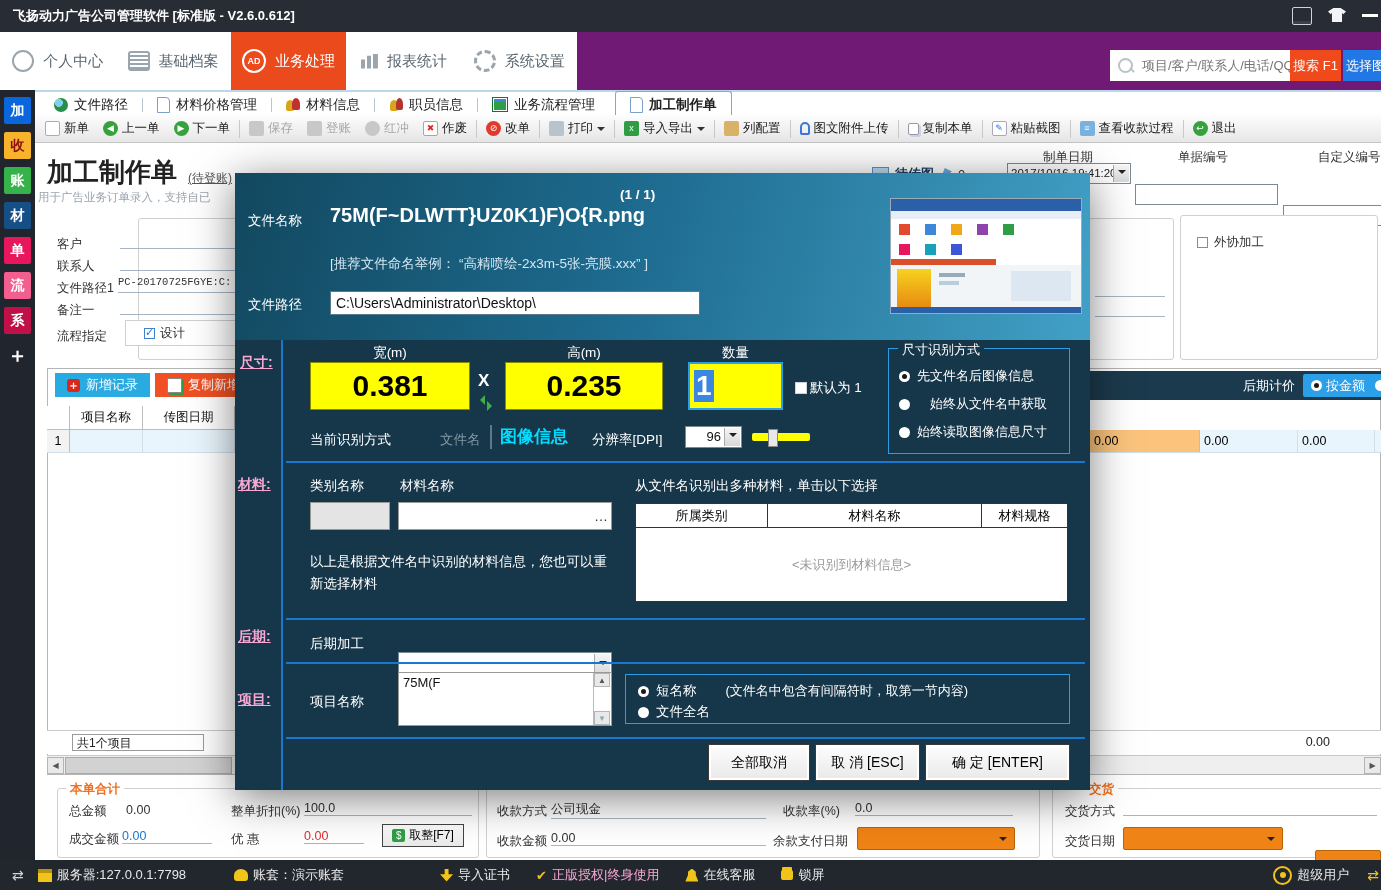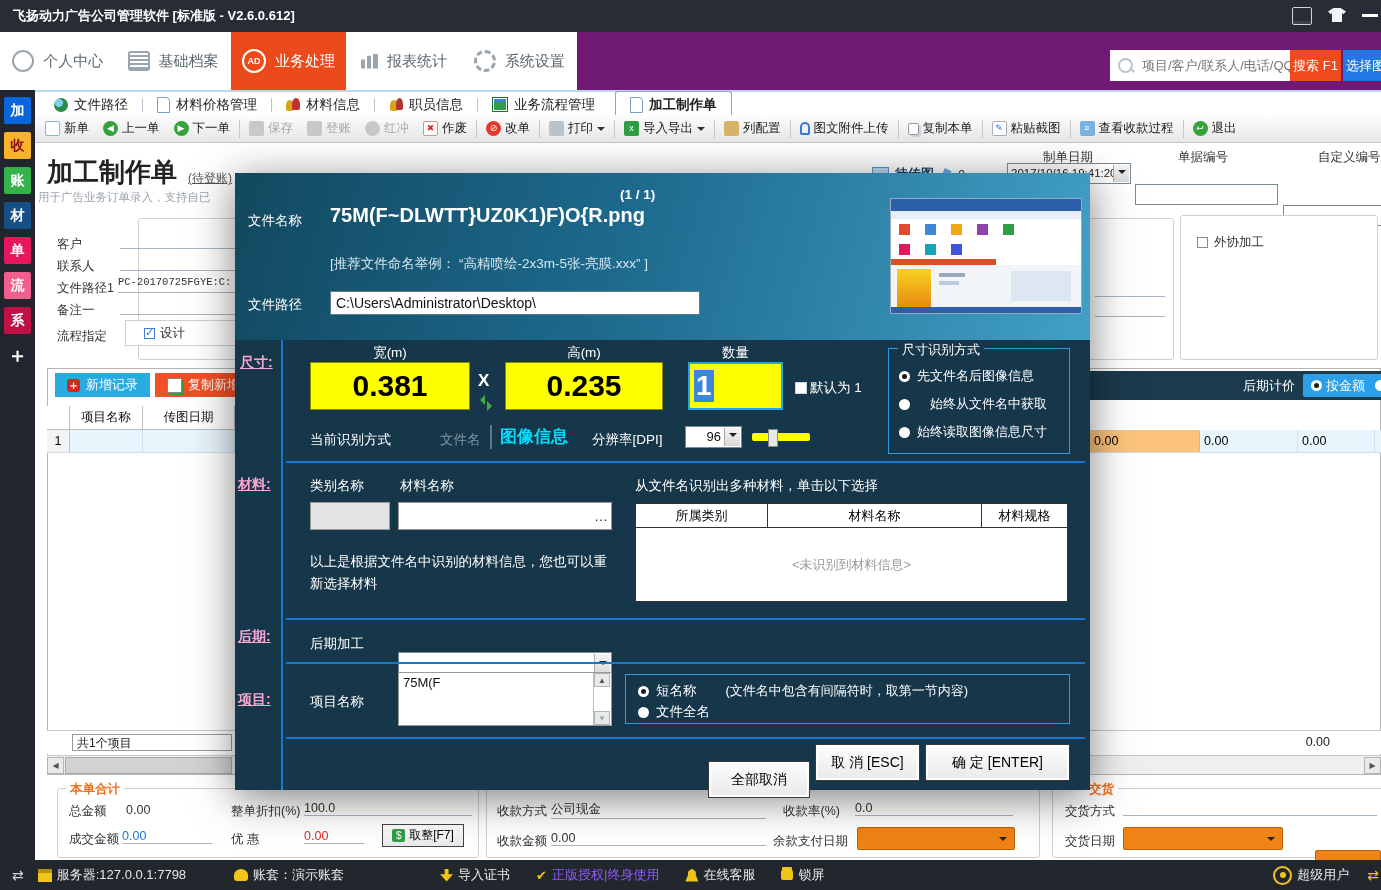--- a/index.html
+++ b/index.html
@@ -337,21 +337,21 @@
 
 
   <div class="abs row" style="left:1090px;top:430px;height:22px;border-bottom:1px solid #cfe0ea;z-index:1;background:#e9f5fd;">
     <div class="gcell" style="width:110px;background:#fbc37c;border-right:1px solid #bdbdbd;">0.00</div>
     <div class="gcell" style="width:98px;">0.00</div>
     <div class="gcell" style="width:77px;">0.00</div>
     <div class="gcell" style="width:6px;border-right:0;color:#2fa33b;font-weight:bold;">✓</div>
   </div>
 
   <div class="abs" style="left:47px;top:730px;width:1334px;height:23px;background:#fff;border-top:1px solid #c9c9c9;z-index:1;">
-    <div style="position:absolute;left:25px;top:3px;width:160px;height:17px;border:1px solid #9a9a9a;font-size:12px;color:#222;line-height:16px;padding-left:4px;box-sizing:border-box;">共1个项目</div>
+    <div style="position:absolute;left:25px;top:3px;width:132px;height:17px;border:1px solid #9a9a9a;font-size:12px;color:#222;line-height:16px;padding-left:4px;box-sizing:border-box;">共1个项目</div>
     <div style="position:absolute;left:1203px;top:4px;width:80px;font-size:12.5px;color:#222;text-align:right;">0.00</div>
   </div>
 
   <div class="abs row" style="left:47px;top:755px;width:1334px;height:18px;background:#efefef;border-top:1px solid #c9c9c9;z-index:1;">
     <div class="scrbtn" style="width:17px;height:17px;">◀</div>
     <div style="width:165px;height:15px;background:#d2d2d2;border:1px solid #aaa;margin-left:1px;"></div>
     <div class="scrbtn" style="width:17px;height:17px;margin-left:auto;">▶</div>
   </div>
 
   <div class="abs fs" style="left:57px;top:788px;width:420px;height:68px;">
@@ -399,21 +399,21 @@
     <span class="sb-item" style="margin-left:22px;">
       <span class="yico" style="width:14px;height:12px;border-radius:50% 50% 3px 3px;"></span>
       <span>账套：演示账套</span>
     </span>
     <span class="sb-item" style="margin-left:70px;">
       <span class="yico" style="width:13px;height:13px;clip-path:polygon(35% 0,65% 0,65% 45%,100% 45%,50% 100%,0 45%,35% 45%);"></span>
       <span>导入证书</span>
     </span>
     <span class="sb-item">
       <span style="color:#f0c419;font-weight:bold;">✔</span>
-      <span style="color:#8b5cf6;">正版授权|终身使用</span>
+      <span style="color:#f9a8d4;">正版授权|终身使用</span>
     </span>
     <span class="sb-item">
       <span class="yico" style="width:13px;height:13px;clip-path:polygon(50% 0,80% 25%,80% 50%,100% 100%,0 100%,20% 50%,20% 25%);"></span>
       <span>在线客服</span>
     </span>
     <span class="sb-item">
       <span class="yico" style="width:12px;height:10px;border-radius:2px;box-shadow:0 -4px 0 -1px #f0c419;"></span>
       <span>锁屏</span>
     </span>
     <span class="sb-item" style="margin-left:auto;margin-right:0;">
@@ -555,18 +555,18 @@
         <span class="wt" style="margin-left:22px;font-size:13px;">(文件名中包含有间隔符时，取第一节内容)</span>
       </div>
       <div class="row" style="position:absolute;left:12px;top:28px;gap:7px;">
         <span class="radio"></span>
         <span class="wt">文件全名</span>
       </div>
     </div>
 
     <div class="sep-h" style="left:51px;top:564px;width:799px;"></div>
 
-    <div class="dlg-btn" style="left:473px;top:588px;width:100px;">全部取消</div>
+    <div class="dlg-btn" style="left:473px;top:571px;width:100px;">全部取消</div>
     <div class="dlg-btn" style="left:580px;top:571px;width:103px;">取 消 [ESC]</div>
     <div class="dlg-btn" style="left:690px;top:571px;width:143px;">确 定 [ENTER]</div>
   </div>
 
 </div>
 
 </body></html>

